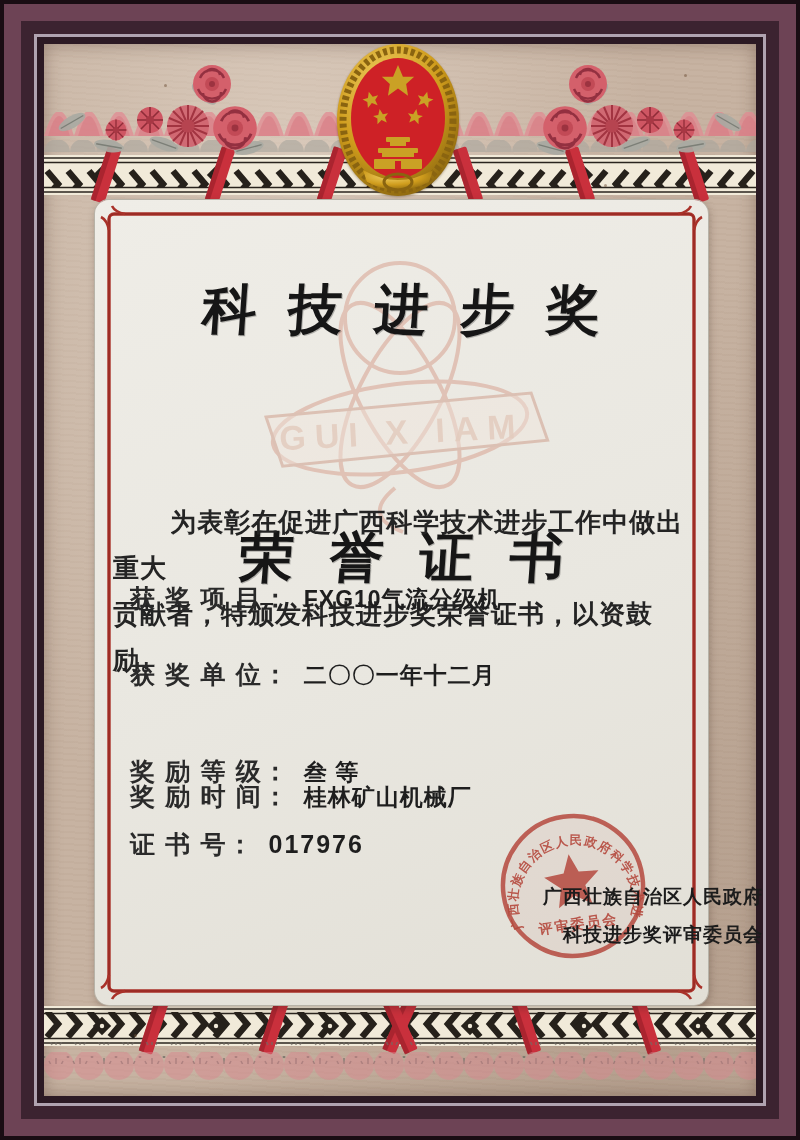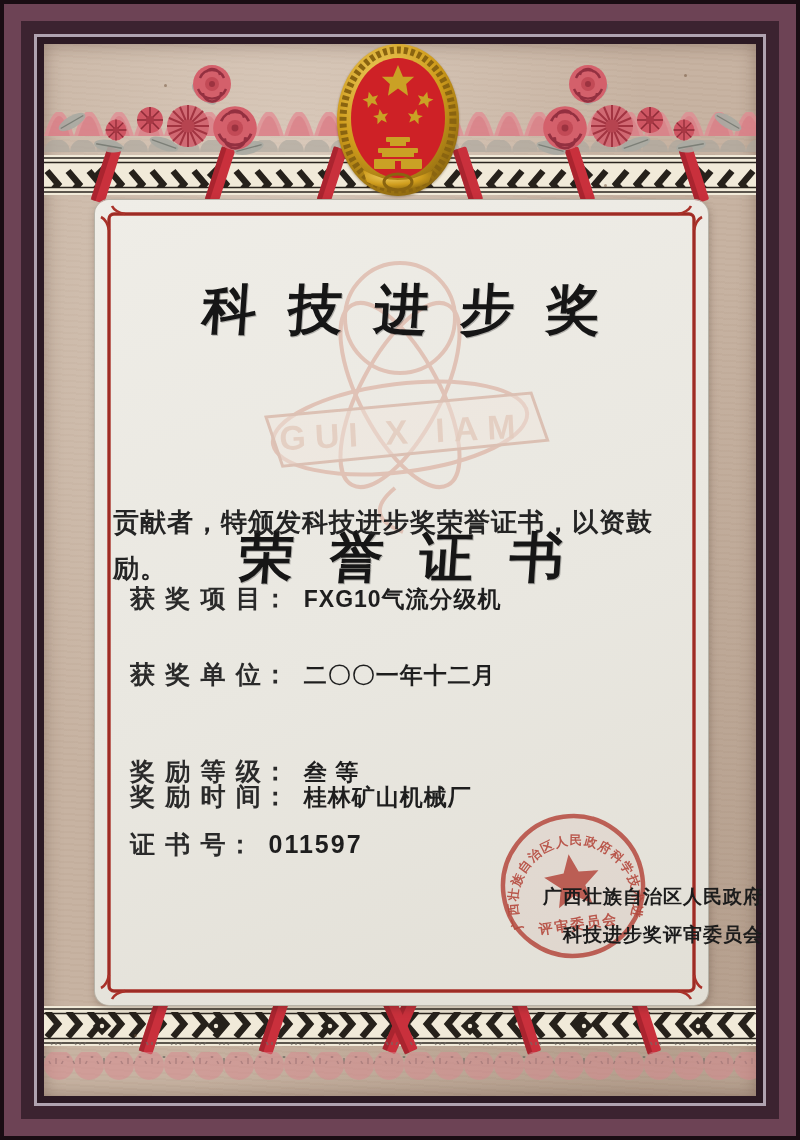--- a/index.html
+++ b/index.html
@@ -254,20 +254,21 @@
           <g transform="rotate(-3 305 232)">
             <polygon points="172,210 438,200 452,248 186,260" fill="#f3e2d8" fill-opacity="0.45" stroke="#cfa08e" stroke-width="3"></polygon>
             <text x="307" y="244" text-anchor="middle" font-family="Liberation Sans, DejaVu Sans, sans-serif" font-size="34" font-weight="bold" letter-spacing="9" fill="#dcb3a0" fill-opacity="0.85">GUI X IAM</text>
           </g>
         </svg>
 
         <div class="title title1">科技进步奖</div>
         <div class="title title2">荣誉证书</div>
 
         <div class="bodytext">
+          <div class="ln1">为表彰在促进广西科学技术进步工作中做出重大</div>
           <div class="ln2">贡献者，特颁发科技进步奖荣誉证书，以资鼓励。</div>
         </div>
 
         <div class="field fy1">
           <span class="flabel">获 奖 项 目：</span>
           <span class="fvalue">FXG10气流分级机</span>
         </div>
         <div class="field fy2">
           <span class="flabel">获 奖 单 位：</span>
           <span class="fvalue">二〇〇一年十二月</span>
@@ -275,21 +276,21 @@
         <div class="field fy3">
           <span class="flabel">奖 励 等 级：</span>
           <span class="fvalue">叁 等</span>
         </div>
         <div class="field fy4">
           <span class="flabel">奖 励 时 间：</span>
           <span class="fvalue">桂林矿山机械厂</span>
         </div>
         <div class="field fy5">
           <span class="flabel">证  书  号：</span>
-          <span class="fvalue num">011597</span>
+          <span class="fvalue num">017976</span>
         </div>
 
         <div class="issuer iss1">广西壮族自治区人民政府</div>
         <div class="issuer iss2">科技进步奖评审委员会</div>
 
         <svg class="seal" viewBox="0 0 180 180">
           <defs>
             <path id="ringPath" d="M 35 125 A 58 58 0 1 1 145 125"></path>
           </defs>
           <circle cx="90" cy="90" r="70" fill="none" stroke="#c23a2e" stroke-width="4.5" opacity="0.85"></circle>

